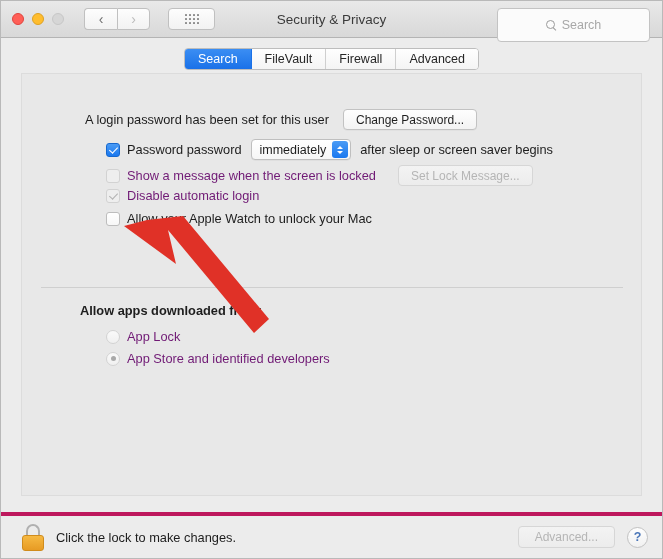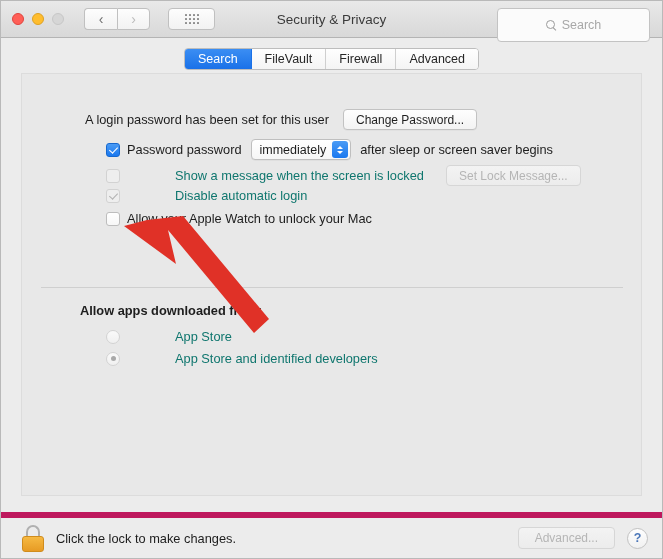--- a/index.html
+++ b/index.html
@@ -213,21 +213,21 @@
     position: absolute;
     display: flex;
     align-items: center;
   }
 
   .label {
     font-size: 12.8px;
     color: #1d1d1d;
     white-space: nowrap;
   }
-  .label.dim { color: #0f766e; margin-left: 48px; }
+  .label.dim { color: #701a75; }
 
   
   .push-btn {
     height: 21px;
     padding: 0 12px;
     background: linear-gradient(to bottom, #fefefe, #f3f3f3);
     border: 1px solid #c2c2c2;
     border-radius: 4px;
     font-size: 12px;
     color: #1f1f1f;
@@ -334,21 +334,21 @@
   }
   .popup-arrows .up { border-bottom: 3.6px solid #ffffff; }
   .popup-arrows .dn { border-top: 3.6px solid #ffffff; }
 
   
   .bottom-bar {
     position: absolute;
     left: 0; right: 0;
     bottom: 0;
     height: 46px;
-    border-top: 6px solid #be185d;
+    border-top: 4px solid #be185d;
     background: #ececec;
     display: flex;
     align-items: center;
   }
   .lock-icon {
     margin-left: 20px;
     width: 24px; height: 27px;
     position: relative;
     flex: 0 0 24px;
   }
@@ -503,21 +503,21 @@
     <span class="cb"></span>
     <span class="label">Allow your Apple Watch to unlock your Mac</span>
   </div>
 
   <div class="row" style="left:79px; top:302px;">
     <span class="label" style="font-weight:600;">Allow apps downloaded from:</span>
   </div>
 
   <div class="row" style="left:105px; top:328px;">
     <span class="radio"></span>
-    <span class="label dim">App Store</span>
+    <span class="label dim">App Lock</span>
   </div>
 
   <div class="row" style="left:105px; top:350px;">
     <span class="radio selected"></span>
     <span class="label dim">App Store and identified developers</span>
   </div>
 
   <div class="bottom-bar">
     <span class="lock-icon">
       <span class="lock-shackle"></span>

